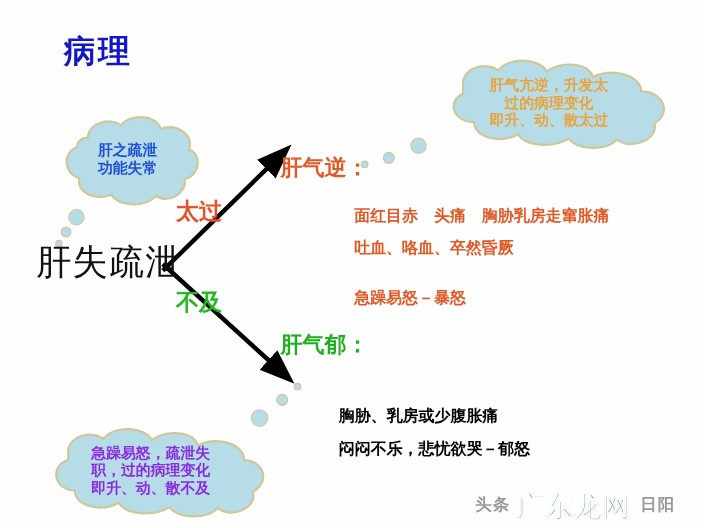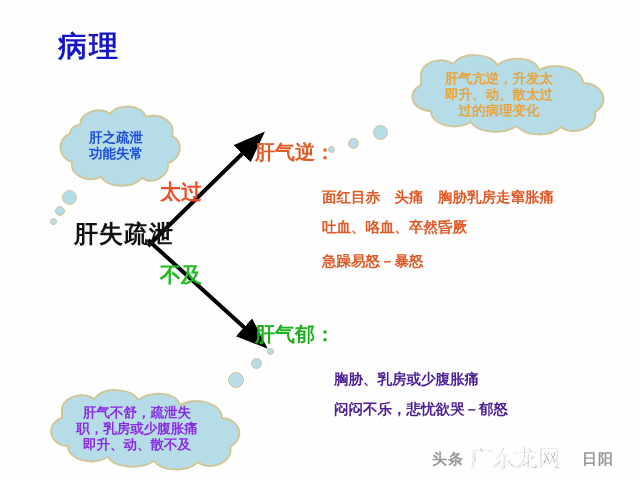--- a/index.html
+++ b/index.html
@@ -71,27 +71,26 @@
     background: #b6dce8;
     border: 1.2px solid #cfc79a;
     box-sizing: border-box;
   }
 
   
   .center-label {
     position: absolute;
     left: 33px;
     top: 222px;
-    font-size: 24px;
-    font-weight: bold;
+    font-size: 32px;
+    font-weight: normal;
     color: #111111;
     letter-spacing: 1px;
     white-space: nowrap;
     line-height: 1;
-    margin-left: 41px;
   }
 
   
   #arrows {
     position: absolute;
     left: 0;
     top: 0;
     width: 640px;
     height: 480px;
     pointer-events: none;
@@ -110,56 +109,56 @@
 
   
   .branch-head {
     position: absolute;
     font-size: 20px;
     font-weight: bold;
     white-space: nowrap;
     line-height: 1;
   }
   #head-ni { left: 255px; top: 142px; color: #e05a28; }
-  #head-yu { left: 255px; top: 324px; color: #1fb01f; }
+  #head-yu { left: 255px; top: 303px; color: #1fb01f; }
 
   
   .symptoms {
     position: absolute;
     font-size: 14.5px;
     font-weight: bold;
     line-height: 1;
     white-space: nowrap;
   }
   .symptoms div { margin-bottom: 15px; }
   .symptoms div:last-child { margin-bottom: 0; }
   #symptoms-ni { left: 322px; top: 190px; color: #e05a28; }
-  #symptoms-ni .gap { margin-bottom: 20px; }
-  #symptoms-yu { left: 334px; top: 372px; color: #4c1d95; }
+  #symptoms-ni .gap { margin-bottom: 30px; font-family: Liberation Mono, monospace; }
+  #symptoms-yu { left: 308px; top: 372px; color: #000000; }
 
   
   .watermark {
     position: absolute;
     left: 432px;
     top: 444px;
     width: 200px;
     height: 30px;
     color: #6a6a6a;
     font-size: 23px;
     font-weight: bold;
     letter-spacing: 1px;
     white-space: nowrap;
     opacity: 0.88;
   }
   .watermark .wm-main {
     position: absolute;
     left: 38px;
     top: 0px;
-    color: #000000;
-    font-size: 22px;
+    color: #15803d;
+    font-size: 25px;
     -webkit-text-stroke: 0.6px #ffffff;
   }
   .watermark .wm-sub {
     position: absolute;
     left: 0px;
     top: 6px;
     font-size: 15px;
     color: #8c8c8c;
   }
   .watermark .wm-sub2 {
@@ -195,38 +194,38 @@
 
   <div class="cloud" id="cloud-top" style="left:383px; top:53px; width:232px; height:84px;">
     <svg width="232" height="84" viewBox="0 0 232 84" aria-hidden="true">
       <path d="M38 24 C36 10, 58 2, 70 11 C80 -2, 108 0, 114 12 C128 2, 152 4, 156 17
                C174 8, 200 16, 200 30 C220 30, 228 50, 212 59 C216 74, 190 84, 178 74
                C168 84, 142 84, 134 73 C120 82, 94 80, 88 69 C72 78, 48 72, 48 58
                C30 58, 22 40, 38 32 Z" fill="#b6dce8" stroke="#cfc79a" stroke-width="2"></path>
     </svg>
     <div class="cloud-text">
       <span>肝气亢逆，升发太</span>
+      <span>过的病理变化</span>
       <span>即升、动、散太过</span>
-      <span>过的病理变化</span>
     </div>
   </div>
   <div class="bubble" style="left:373px; top:125px; width:15px; height:15px;"></div>
   <div class="bubble" style="left:348px; top:138px; width:11px; height:11px;"></div>
   <div class="bubble" style="left:328px; top:146px; width:7px; height:7px;"></div>
 
   <div class="cloud" id="cloud-bottom" style="left:28px; top:386px; width:218px; height:86px;">
     <svg width="218" height="86" viewBox="0 0 218 86" aria-hidden="true">
       <path d="M34 26 C32 12, 54 4, 66 13 C76 0, 104 2, 110 14 C124 4, 148 6, 152 19
                C170 10, 194 18, 194 32 C212 33, 218 52, 202 61 C206 76, 182 86, 170 76
                C160 86, 134 86, 126 75 C112 84, 86 82, 80 71 C64 80, 40 74, 40 60
                C22 60, 16 38, 34 32 Z" fill="#b6dce8" stroke="#cfc79a" stroke-width="2"></path>
     </svg>
     <div class="cloud-text">
-      <span>肝气不舒，疏泄失</span>
-      <span>职，乳房或少腹胀痛</span>
+      <span>急躁易怒，疏泄失</span>
+      <span>职，过的病理变化</span>
       <span>即升、动、散不及</span>
     </div>
   </div>
   <div class="bubble" style="left:228px; top:372px; width:16px; height:16px;"></div>
   <div class="bubble" style="left:251px; top:358px; width:11px; height:11px;"></div>
   <div class="bubble" style="left:267px; top:348px; width:7px; height:7px;"></div>
 
   <svg id="arrows" viewBox="0 0 640 480">
     <defs>
       <marker id="arrowhead" markerWidth="9" markerHeight="9" refX="1" refY="3" orient="auto" markerUnits="strokeWidth">

